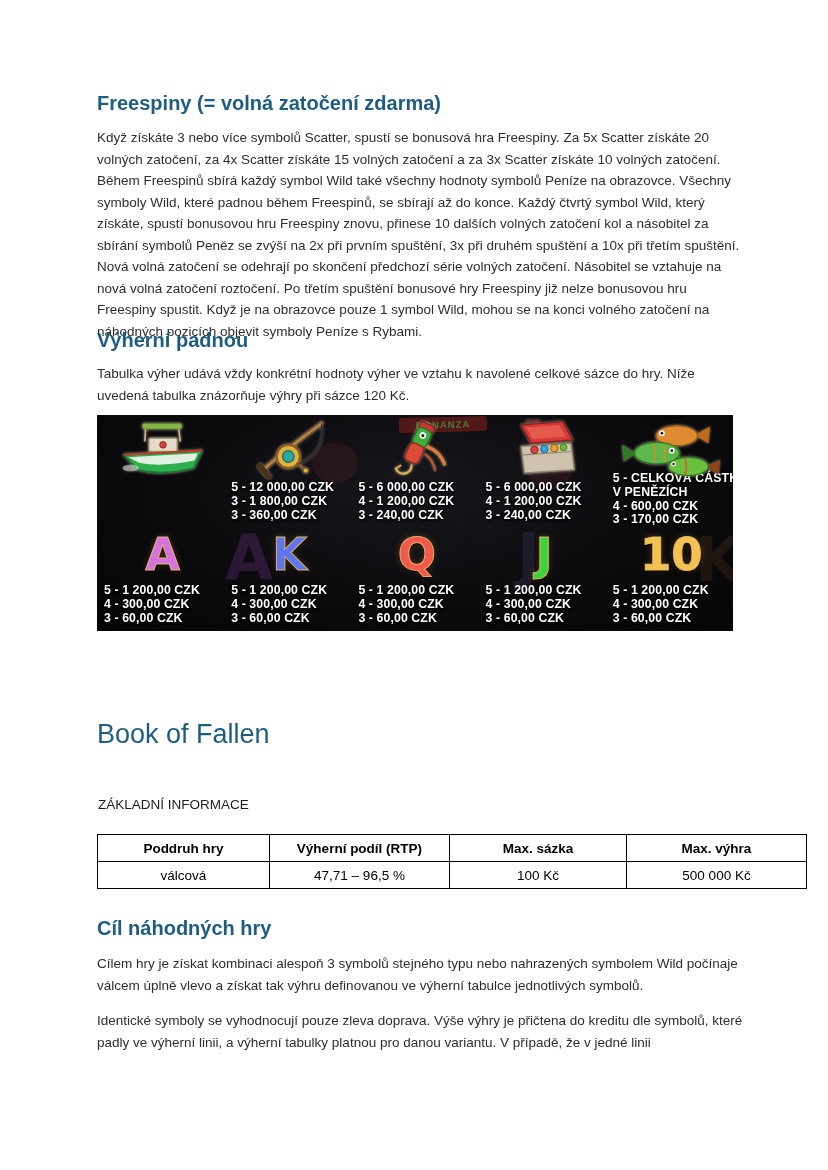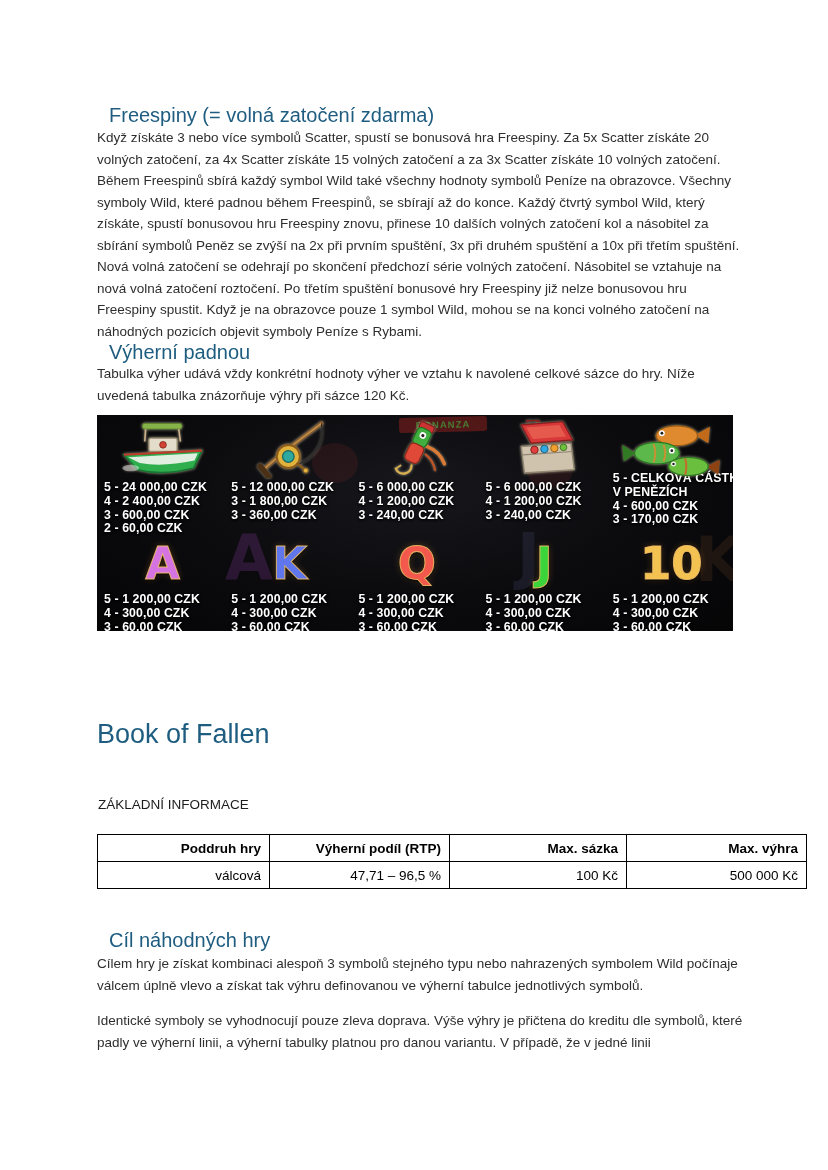--- a/index.html
+++ b/index.html
@@ -1,32 +1,32 @@
 <!DOCTYPE html>
 <html><head>
 <meta charset="utf-8">
 <style>
   html,body{margin:0;padding:0;background:#ffffff;}
   .page{position:relative;width:828px;height:1170px;background:#ffffff;
         font-family:"Liberation Sans",sans-serif;color:#2e2e2e;overflow:hidden;}
 
-  .h-section{position:absolute;left:97px;margin:12px;color:#1e5d80;
-             font-size:20px;font-weight:400;line-height:26px;}
+  .h-section{position:absolute;left:97px;margin:0;color:#1e5d80;
+             font-size:20px;font-weight:700;line-height:26px;}
   .big-title{position:absolute;left:97px;top:717px;margin:0;color:#1e5d80;
              font-size:27px;font-weight:400;line-height:34px;}
   .caps-label{position:absolute;left:98px;top:797px;font-size:13.5px;color:#1d1d1d;}
 
   p.bodytext{position:absolute;left:97px;width:650px;margin:0;
              font-size:13.5px;line-height:21.5px;color:#2e2e2e;}
 
   
   table.info{position:absolute;left:97px;top:834px;width:641px;
              border-collapse:collapse;font-size:13.5px;color:#000;table-layout:fixed;}
   table.info th,table.info td{border:1.6px solid #000;padding:2px 8px;height:22px;
-             text-align:right;vertical-align:middle;overflow:hidden;}
+             text-align:center;vertical-align:middle;overflow:hidden;}
   table.info th{font-weight:700;}
   .c1{width:155px;}.c2{width:163px;}.c3{width:160px;margin-top:44px;}.c4{width:163px;}
 
   
   .paytable{position:absolute;left:97px;top:415px;width:636px;height:216px;
             background:radial-gradient(ellipse at 50% 35%, #17171c 0%, #0b0b0e 55%, #050506 100%);
             overflow:hidden;}
   .pt-row{display:flex;position:relative;z-index:2;}
   .pt-cell{width:20%;box-sizing:border-box;padding:0 3px 0 7px;}
   .pt-sym{height:58px;margin-top:5px;display:flex;align-items:flex-end;justify-content:center;}
@@ -85,26 +85,20 @@
             <line x1="34" y1="11" x2="33" y2="26" stroke="#cbb089" stroke-width="2"></line>
             <line x1="74" y1="11" x2="76" y2="26" stroke="#cbb089" stroke-width="2"></line>
             <rect x="38" y="22" width="34" height="16" rx="2" fill="#e3dccb" stroke="#9a8e72" stroke-width="1.5"></rect>
             <circle cx="55" cy="30" r="4" fill="#d44434" stroke="#7e1f15" stroke-width="1"></circle>
             <path d="M8 42 L102 37 L92 58 Q55 68 24 60 Z" fill="#2fae4e" stroke="#187433" stroke-width="2"></path>
             <path d="M13 45 L97 40 L93 49 Q55 57 27 52 Z" fill="#f0f4ec" opacity="0.92"></path>
             <path d="M8 42 L102 37" stroke="#c23a2c" stroke-width="2.5"></path>
             <ellipse cx="16" cy="58" rx="10" ry="4" fill="#ffffff" opacity="0.45"></ellipse>
           </svg>
         </div>
-        <div class="pt-lines">
-          <div class="pt-line">5 - 24 000,00 CZK</div>
-          <div class="pt-line">4 - 2 400,00 CZK</div>
-          <div class="pt-line">3 - 600,00 CZK</div>
-          <div class="pt-line">2 - 60,00 CZK</div>
-        </div>
       </div>
 
       <div class="pt-cell">
         <div class="pt-sym">
           <svg width="88" height="58" viewBox="0 0 100 70">
             <path d="M88 4 C70 18 44 36 18 60" stroke="#8a5c2c" stroke-width="5" fill="none" stroke-linecap="round"></path>
             <path d="M88 4 C70 18 44 36 18 60" stroke="#c0914e" stroke-width="1.8" fill="none"></path>
             <path d="M88 4 C93 32 76 50 52 56" stroke="#2a2a2a" stroke-width="1.3" fill="none"></path>
             <path d="M14 56 L24 68" stroke="#4a3014" stroke-width="7" stroke-linecap="round"></path>
             <circle cx="48" cy="44" r="14" fill="#e2b33c" stroke="#8a5c1e" stroke-width="2.5"></circle>

